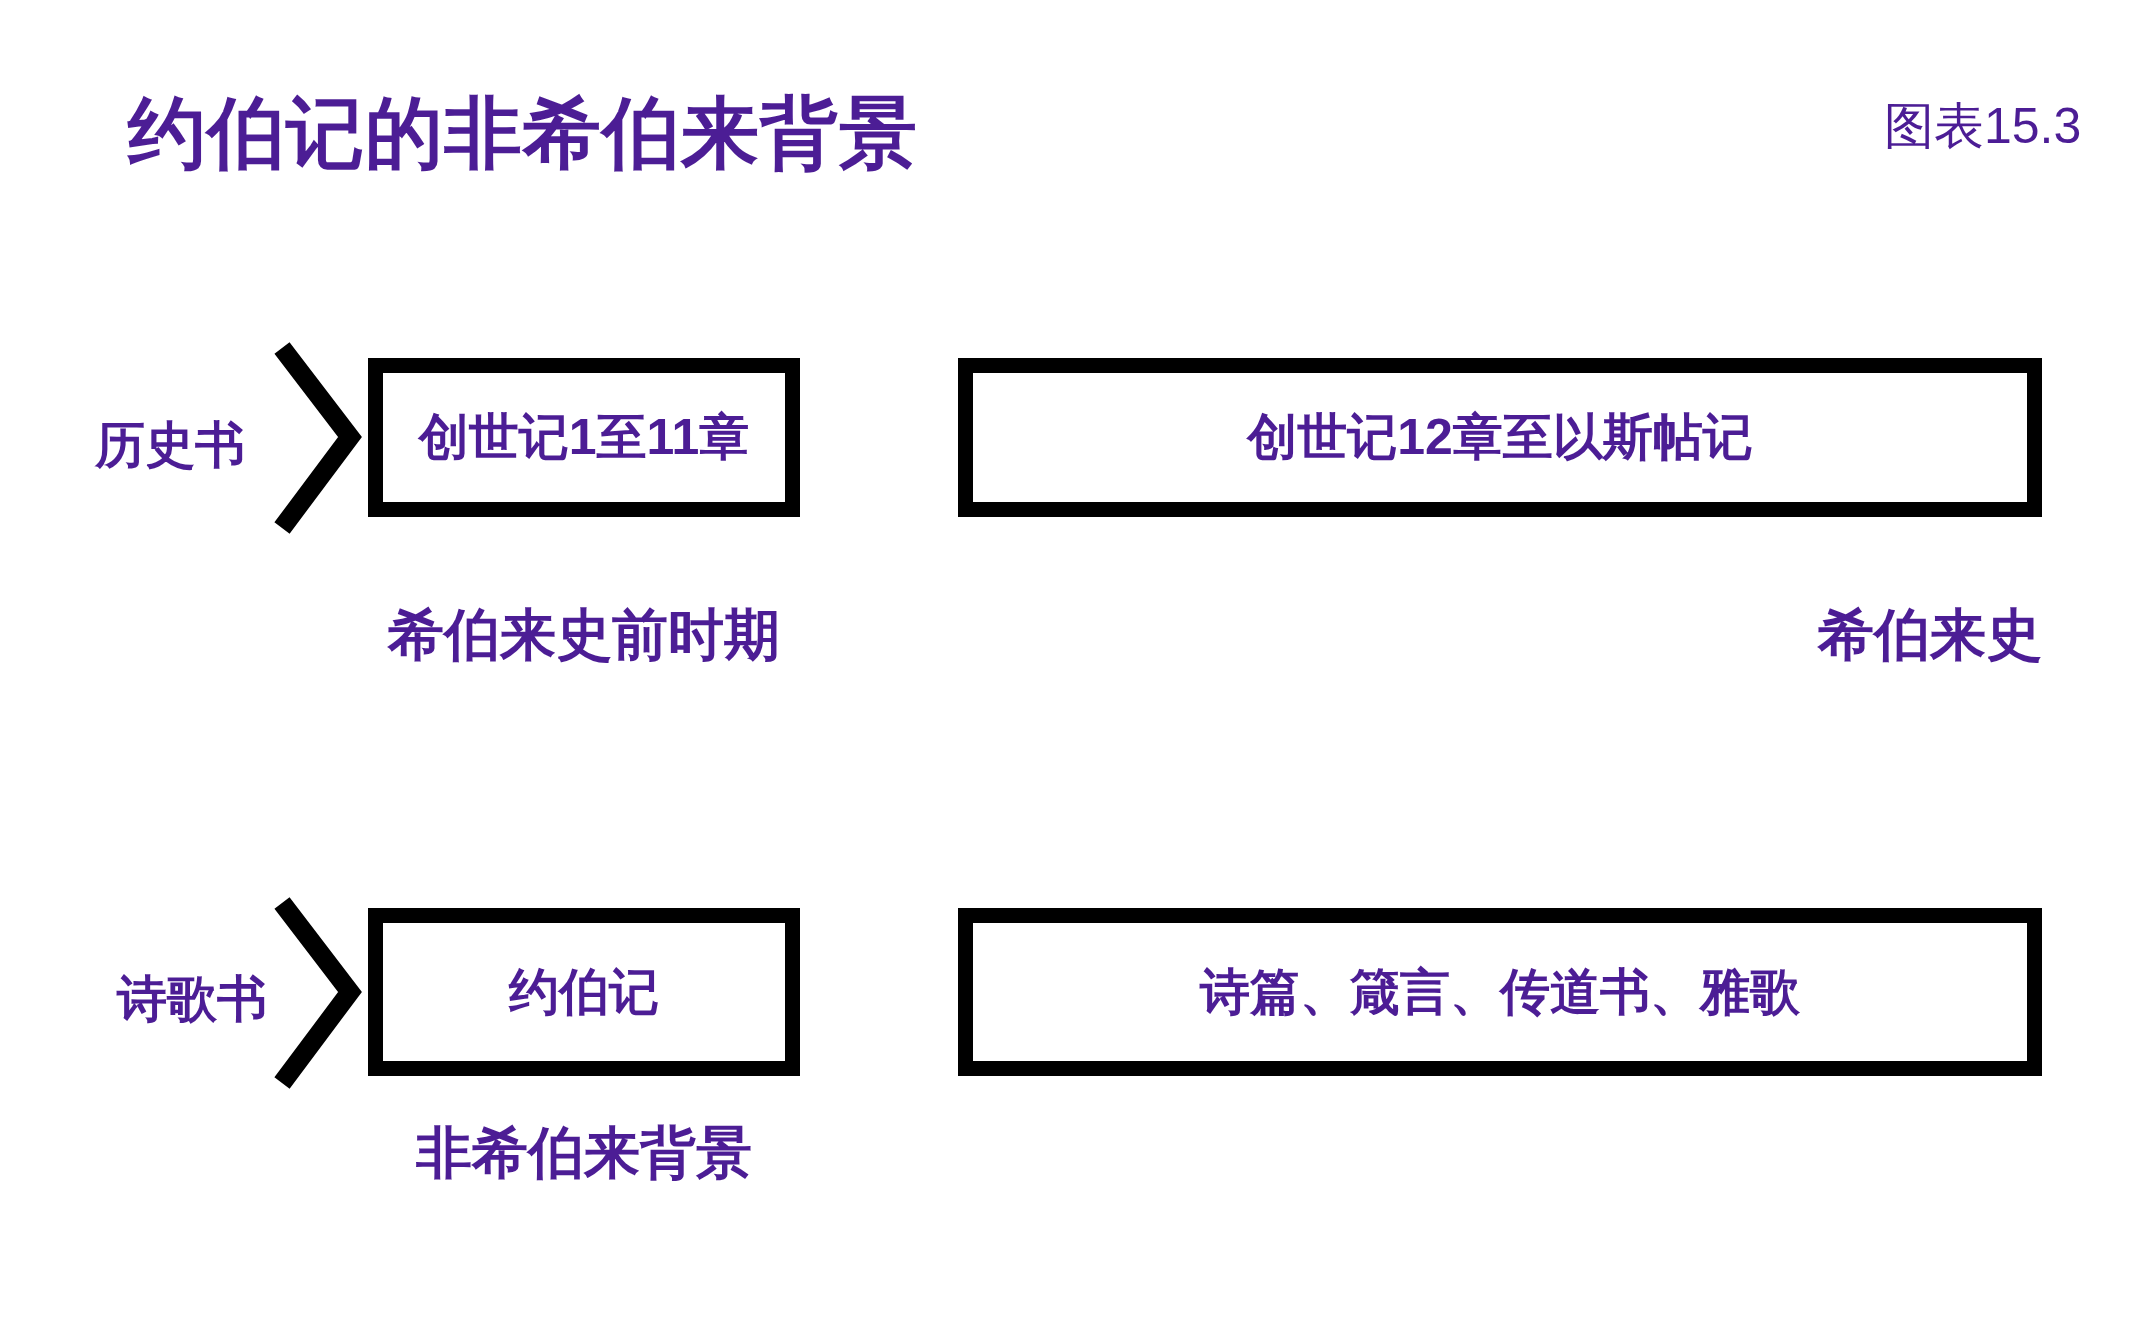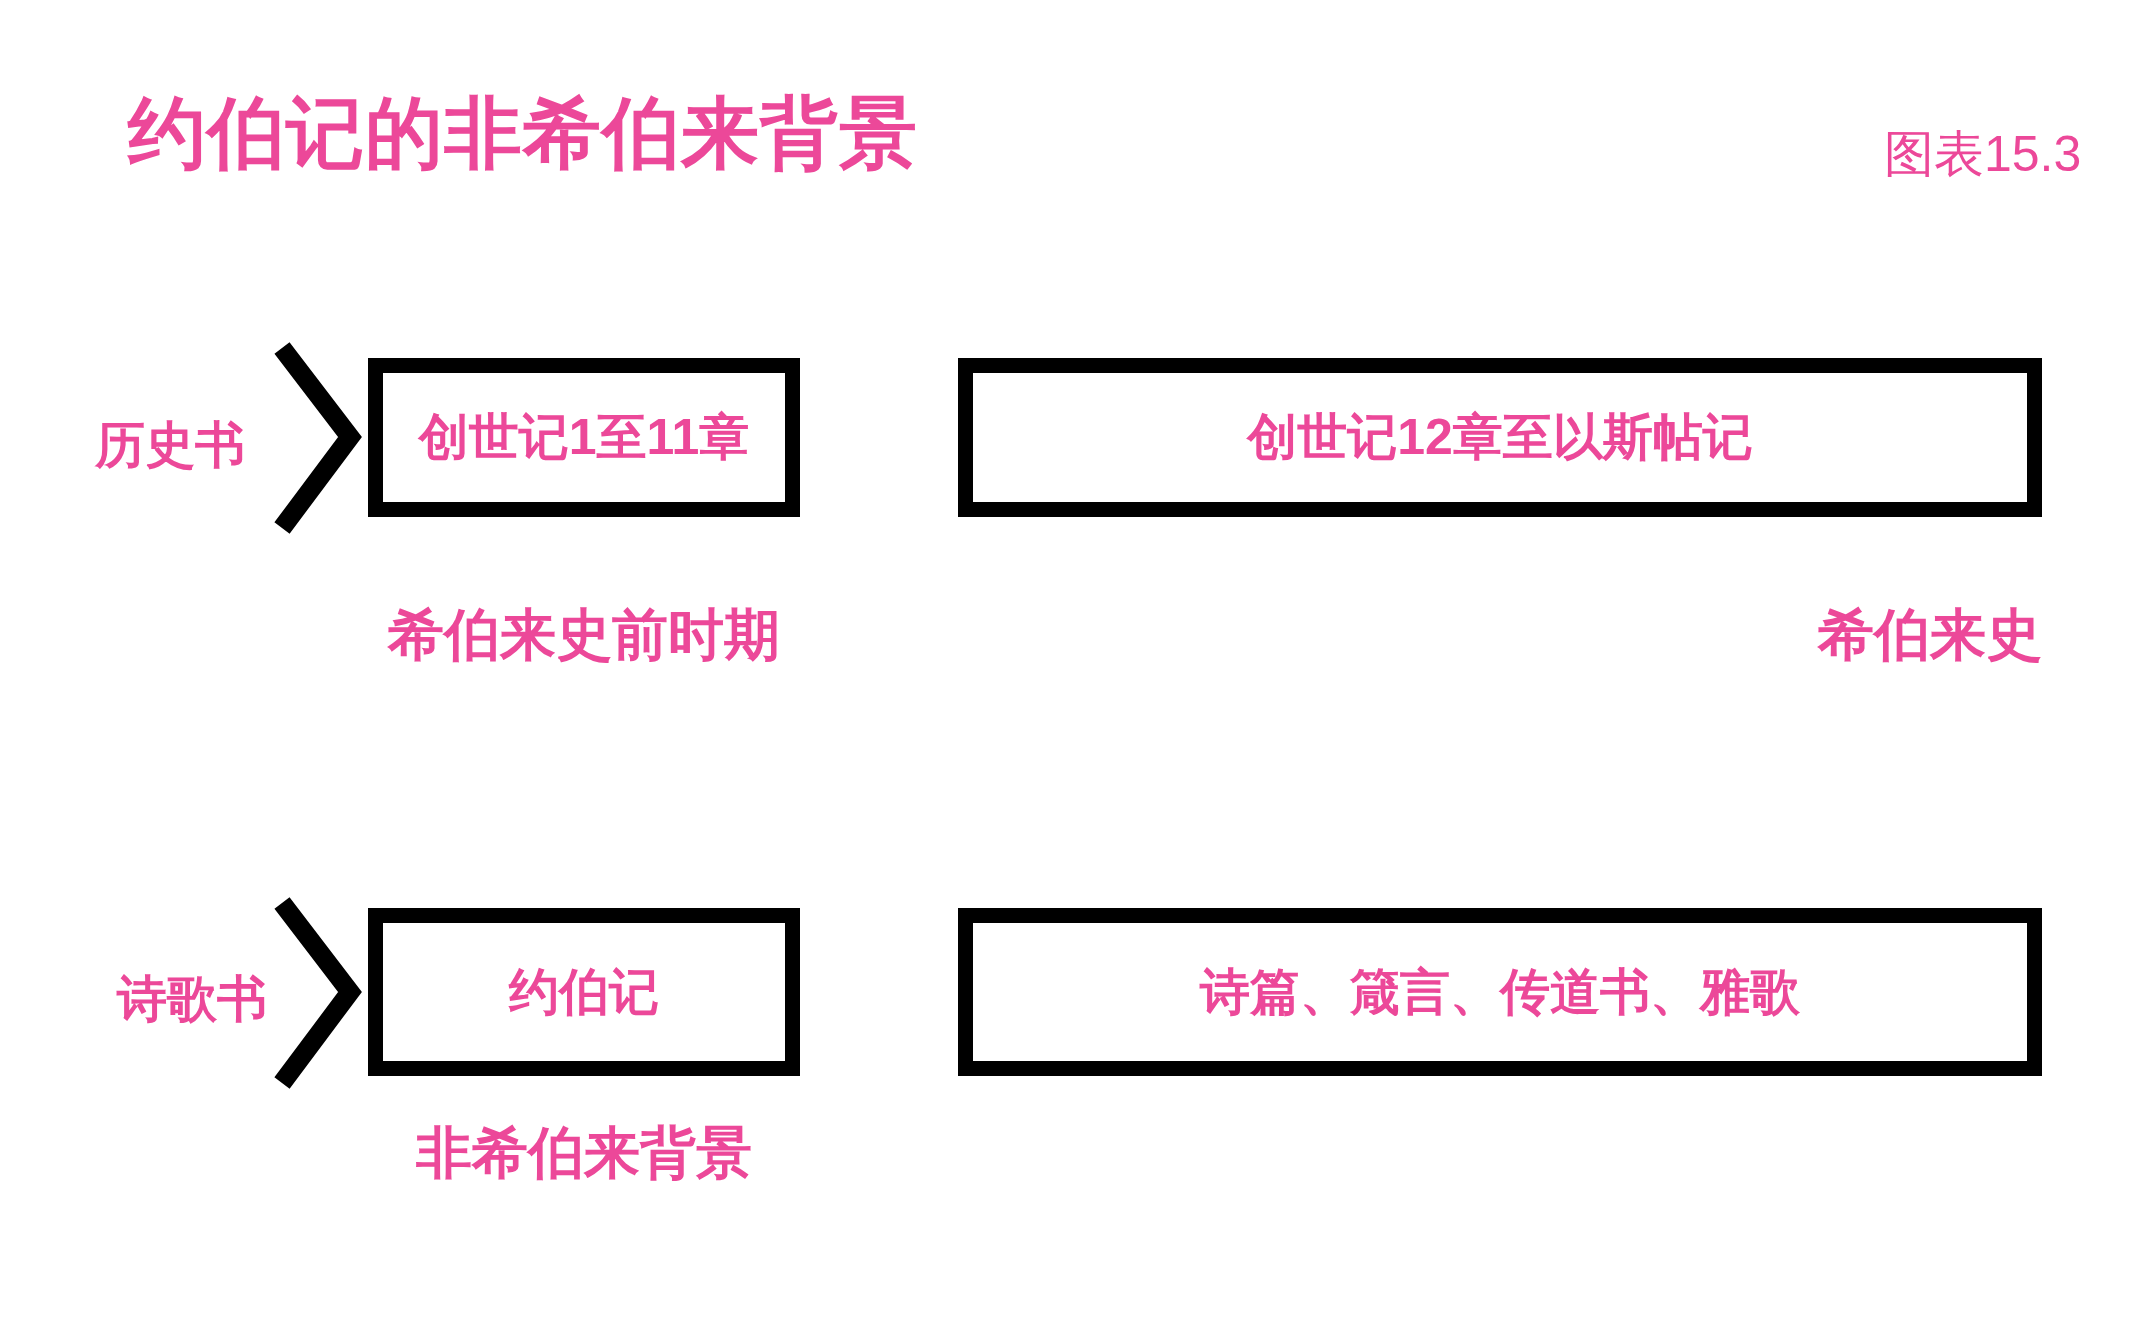--- a/index.html
+++ b/index.html
@@ -6,35 +6,35 @@
     margin: 0;
     padding: 0;
     background: #ffffff;
   }
   .canvas {
     position: relative;
     width: 2143px;
     height: 1330px;
     background: #ffffff;
     font-family: "Liberation Sans", sans-serif;
-    color: #ec4899;
+    color: #4c1d95;
     overflow: hidden;
   }
   .abs { position: absolute; }
   .title {
     left: 128px;
     top: 82px;
     font-size: 78px;
     font-weight: bold;
     letter-spacing: 1px;
     white-space: nowrap;
   }
   .figure-label {
     left: 1884px;
-    top: 121px;
+    top: 93px;
     font-size: 50px;
     font-weight: normal;
     white-space: nowrap;
   }
   .row-label {
     font-size: 50px;
     font-weight: bold;
     white-space: nowrap;
   }
   .row-label.r1 { left: 95px;  top: 412px; }

